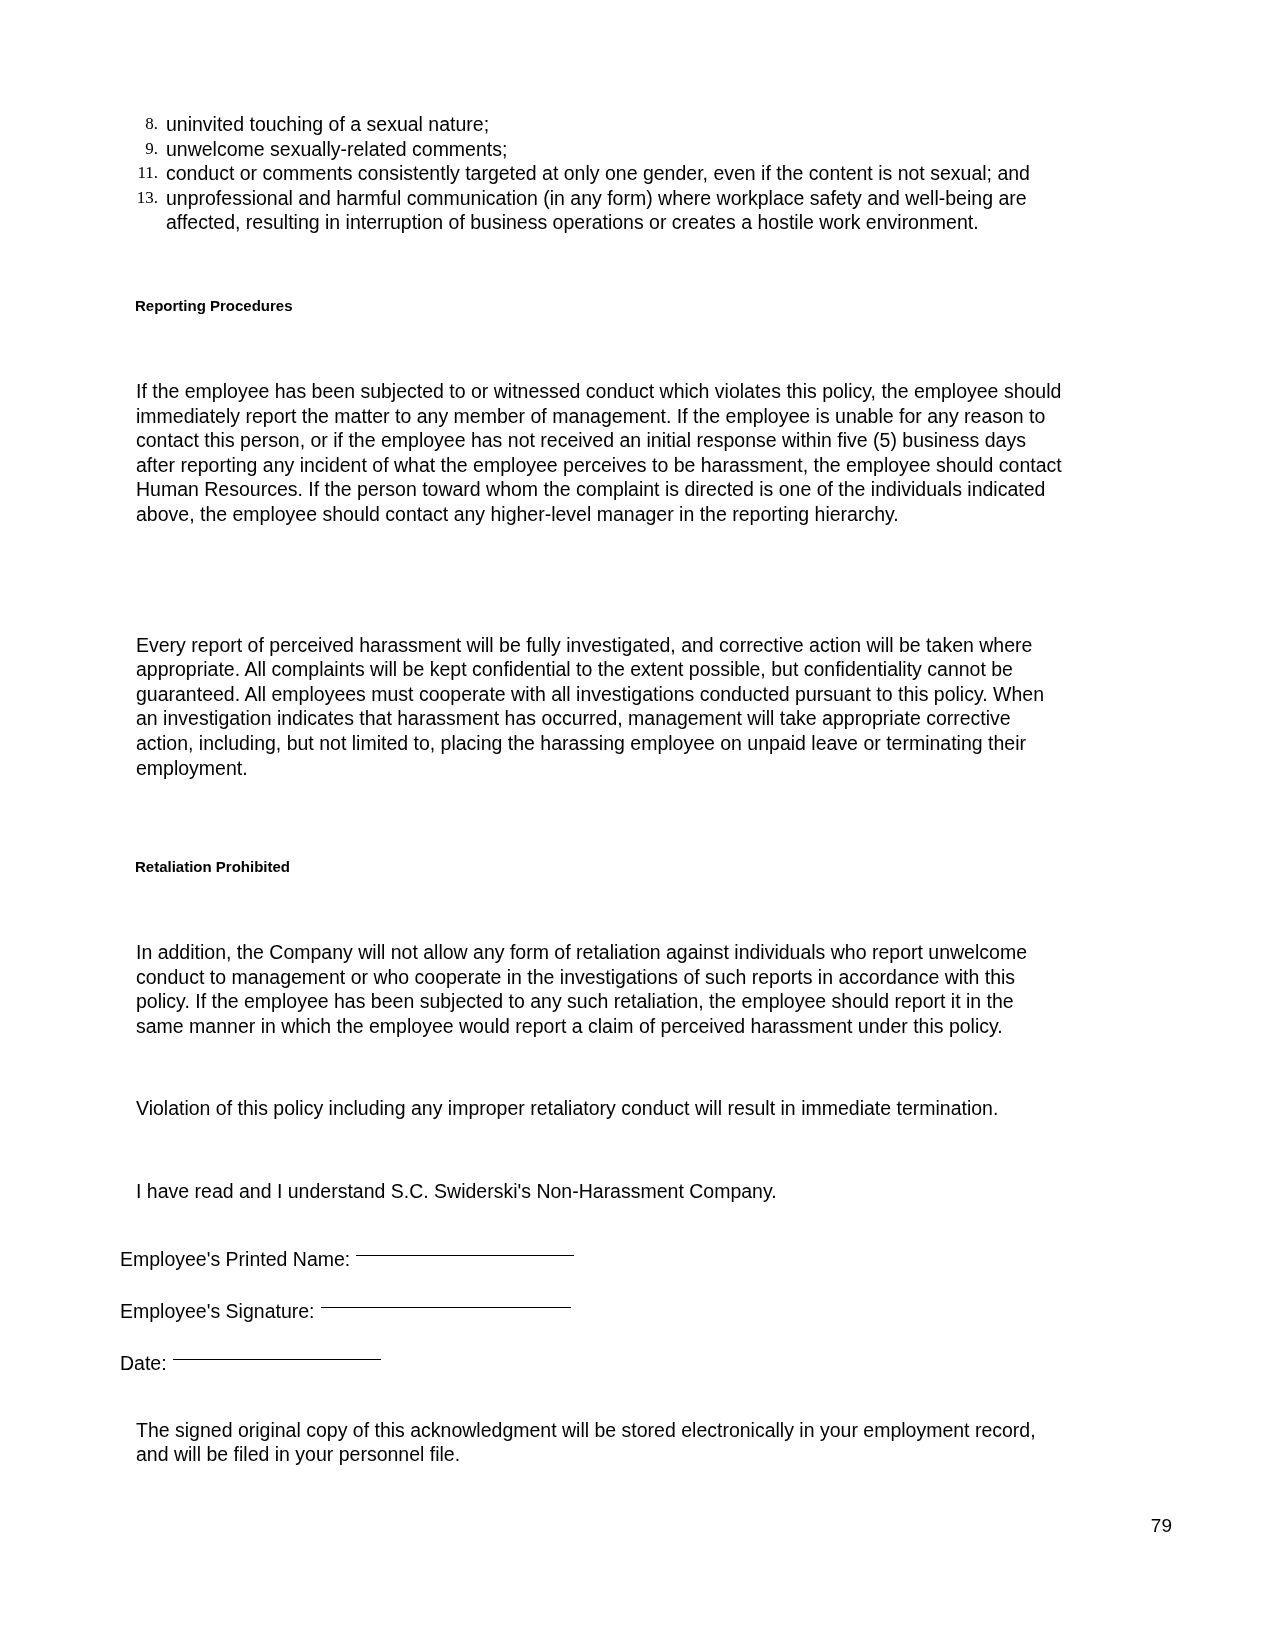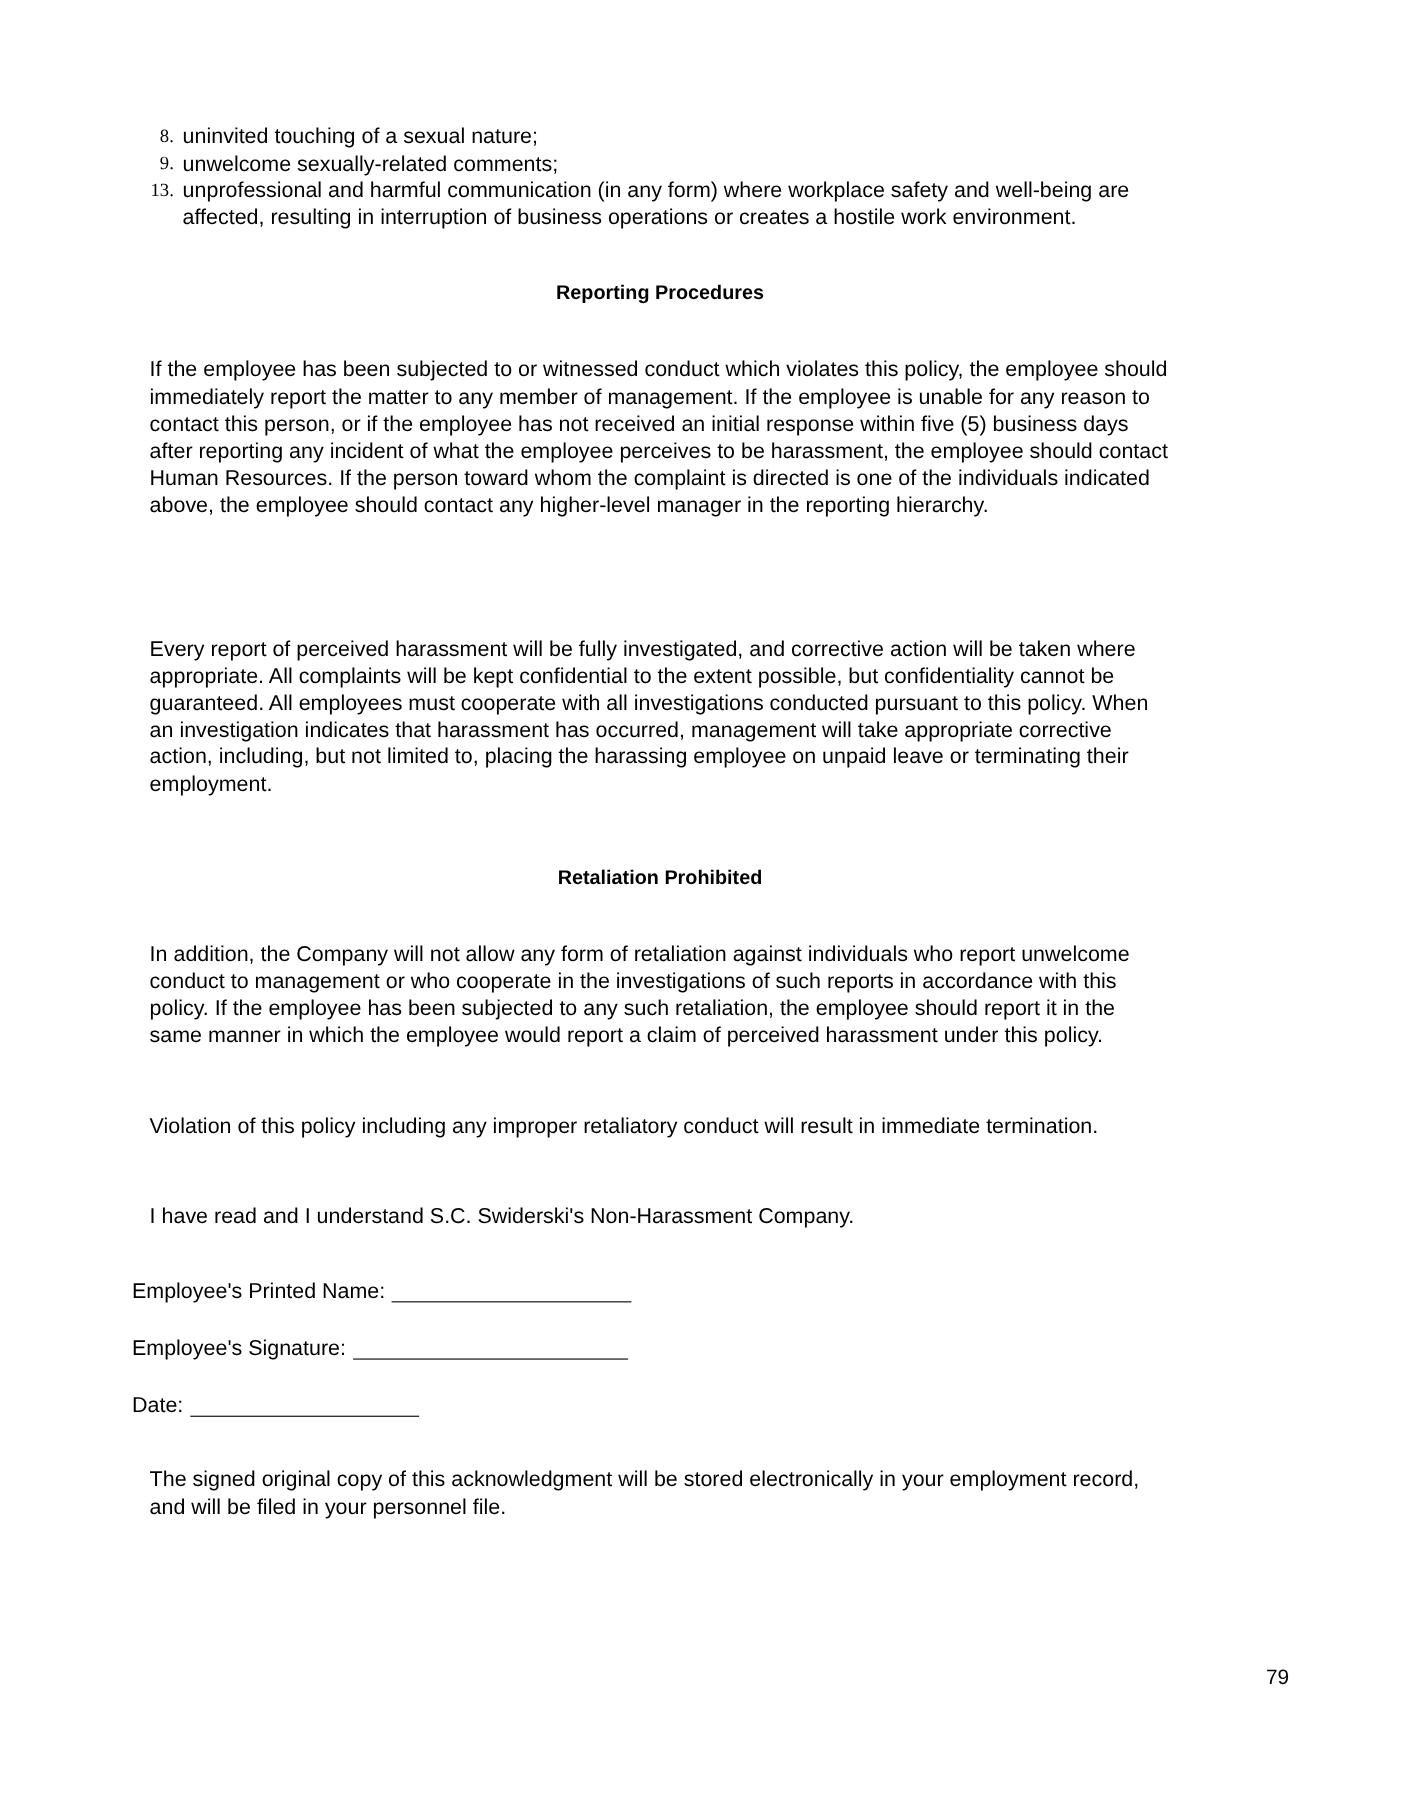--- a/index.html
+++ b/index.html
@@ -51,43 +51,42 @@
     padding-right: 8px;
     box-sizing: border-box;
     line-height: 24.6px;
   }
   .li-text {
     flex: 1 1 auto;
   }
 
   
   .section-heading {
-    font-size: 18px;
+    font-size: 15px;
     font-weight: bold;
-    margin: 0;
+    margin: 15px;
     line-height: 24px;
-    text-align: center;
   }
   .body-par {
     font-size: 19.5px;
     line-height: 24.6px;
     margin: 16px;
     text-align: left;
   }
 
   .gap-xl { height: 44px; }
   .gap-l  { height: 30px; }
   .gap-m  { height: 26px; }
 
   
   .sig-row {
     font-size: 19.5px;
     line-height: 26px;
     display: flex;
-    align-items: flex-end;
+    align-items: center;
     white-space: pre;
   }
   .sig-label { flex: 0 0 auto; }
   .blank-line {
     display: inline-block;
     border-bottom: 1.6px solid #000;
     height: 0;
     margin-left: 6px;
     position: relative;
     top: -3px;
@@ -112,20 +111,24 @@
   <div class="content">
 
     <ol class="numbered-list">
       <li>
         <span class="li-num">8.</span>
         <span class="li-text">uninvited touching of a sexual nature;</span>
       </li>
       <li>
         <span class="li-num">9.</span>
         <span class="li-text">unwelcome sexually-related comments;</span>
+      </li>
+      <li>
+        <span class="li-num">11.</span>
+        <span class="li-text">conduct or comments consistently targeted at only one gender, even if the content is not sexual; and</span>
       </li>
       <li>
         <span class="li-num">13.</span>
         <span class="li-text">unprofessional and harmful communication (in any form) where workplace safety and well-being are affected, resulting in interruption of business operations or creates a hostile work environment.</span>
       </li>
     </ol>
 
     <div class="gap-xl"></div>
 
     <h2 class="section-heading">Reporting Procedures</h2>

